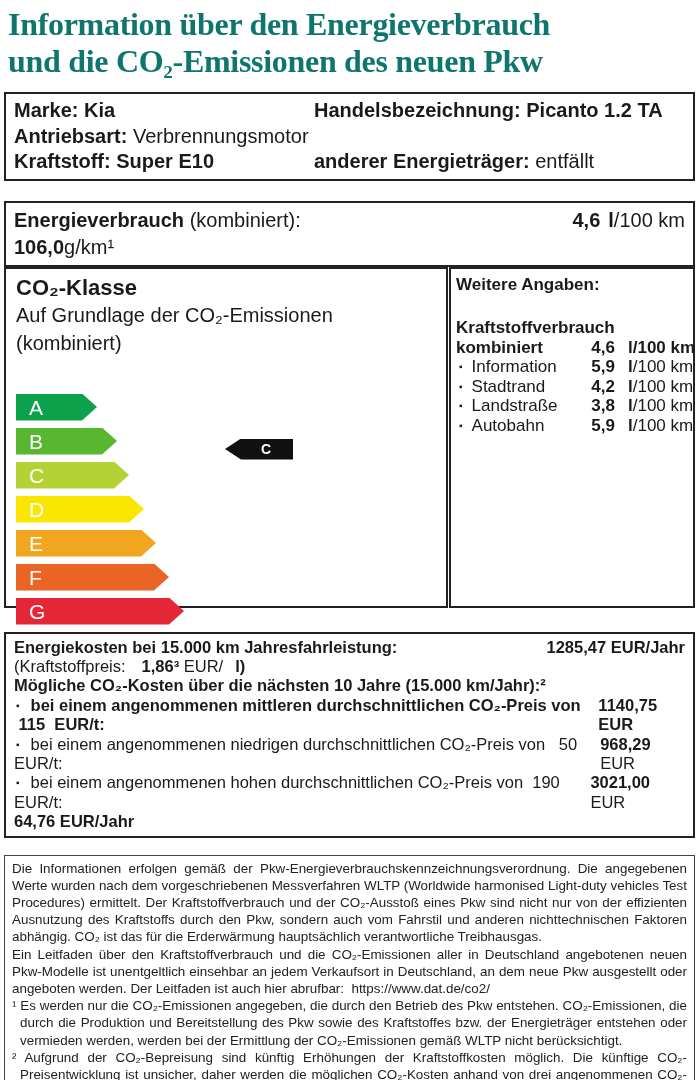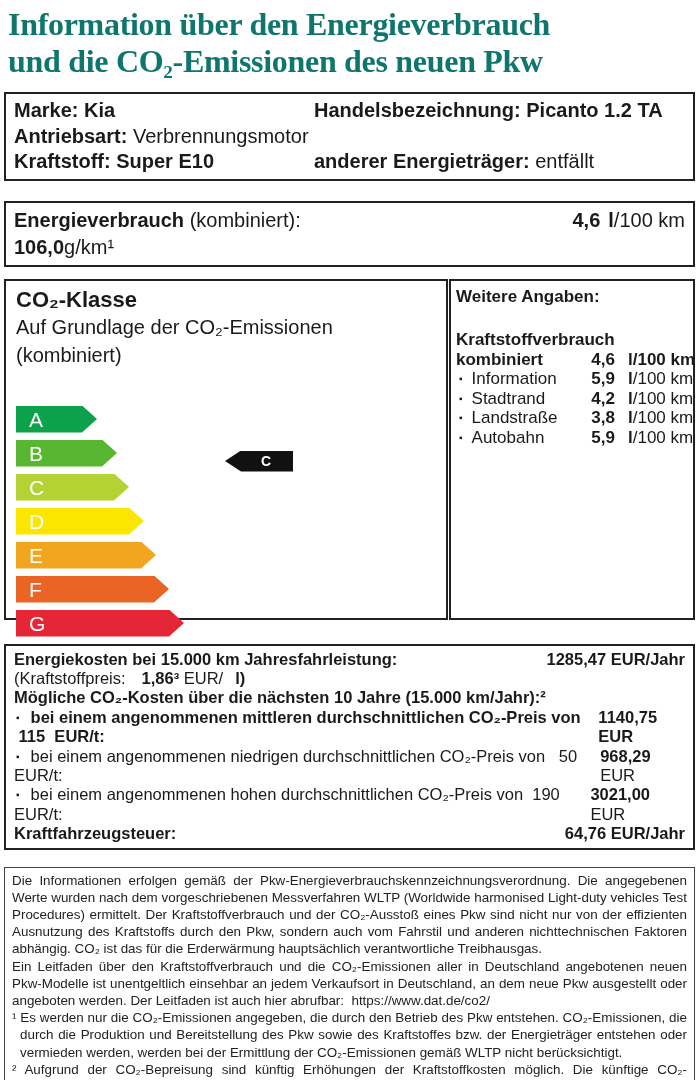--- a/index.html
+++ b/index.html
@@ -18,21 +18,21 @@
   .box{border:2px solid #222;box-sizing:border-box;}
   
   .vehicle-box{margin-top:12px;padding:4px 8px;font-size:20px;line-height:25.5px;}
   .veh-grid{display:grid;grid-template-columns:300px 1fr;}
   .veh-full{grid-column:1 / span 2;}
   
   .cons-box{margin-top:20px;padding:4px 8px;font-size:20px;line-height:27px;}
   .flexrow{display:flex;justify-content:space-between;align-items:baseline;}
   .u-gap{margin-left:8px;}
   
-  .co2-wrap{display:flex;margin-top:12px;gap:1px;align-items:stretch;height:341px;}
+  .co2-wrap{display:flex;gap:1px;align-items:stretch;height:341px;}
   .co2-left{position:relative;width:444px;padding:6px 10px;box-sizing:border-box;}
   .co2-right{flex:1;padding:6px 4px 6px 5px;box-sizing:border-box;font-size:17px;line-height:19.5px;}
   .co2-heading{font-size:22px;line-height:26px;font-weight:700;}
   .co2-sub{font-size:20px;line-height:28px;}
   .scale{margin-top:37px;}
   .arrow{
     height:27px;margin-bottom:7px;color:#fff;font-size:21px;line-height:27px;
     padding-left:13px;box-sizing:border-box;
     clip-path:polygon(0 0, calc(100% - 15px) 0, 100% 50%, calc(100% - 15px) 100%, 0 100%);
   }
@@ -172,21 +172,20 @@
     </div>
     <div class="flexrow">
       <span><span class="c-bullet">▪</span><span>bei einem angenommenen niedrigen durchschnittlichen CO₂-Preis von &nbsp;&nbsp;50&nbsp; EUR/t:</span></span>
       <span><span class="b">968,29</span><span> EUR</span></span>
     </div>
     <div class="flexrow">
       <span><span class="c-bullet">▪</span><span>bei einem angenommenen hohen durchschnittlichen CO₂-Preis von &nbsp;190&nbsp; EUR/t:</span></span>
       <span><span class="b">3021,00</span><span> EUR</span></span>
     </div>
     <div class="flexrow">
-      <span class="b">Kraftfahrzeugsteuer:</span>
       <span class="b">64,76 EUR/Jahr</span>
     </div>
   </div>
 
   <div class="fine-box">
     <p>Die Informationen erfolgen gemäß der Pkw-Energieverbrauchskennzeichnungsverordnung. Die angegebenen Werte wurden nach dem vorgeschriebenen Messverfahren WLTP (Worldwide harmonised Light-duty vehicles Test Procedures) ermittelt. Der Kraftstoffverbrauch und der CO₂-Ausstoß eines Pkw sind nicht nur von der effizienten Ausnutzung des Kraftstoffs durch den Pkw, sondern auch vom Fahrstil und anderen nichttechnischen Faktoren abhängig. CO₂ ist das für die Erderwärmung hauptsächlich verantwortliche Treibhausgas.</p>
     <p><span>Ein Leitfaden über den Kraftstoffverbrauch und die CO₂-Emissionen aller in Deutschland angebotenen neuen Pkw-Modelle ist unentgeltlich einsehbar an jedem Verkaufsort in Deutschland, an dem neue Pkw ausgestellt oder angeboten werden. Der Leitfaden ist auch hier abrufbar:&nbsp; </span><span>https://www.dat.de/co2/</span></p>
     <p class="hang">¹ Es werden nur die CO₂-Emissionen angegeben, die durch den Betrieb des Pkw entstehen. CO₂-Emissionen, die durch die Produktion und Bereitstellung des Pkw sowie des Kraftstoffes bzw. der Energieträger entstehen oder vermieden werden, werden bei der Ermittlung der CO₂-Emissionen gemäß WLTP nicht berücksichtigt.</p>
     <p class="hang"><span>² Aufgrund der CO₂-Bepreisung sind künftig Erhöhungen der Kraftstoffkosten möglich. Die künftige CO₂-Preisentwicklung ist unsicher, daher werden die möglichen CO₂-Kosten anhand von drei angenommenen CO₂-Preisen für den Zeitraum &nbsp;2025 bis &nbsp;2034&nbsp; berechnet. Die tatsächlichen CO₂-Preise können sowohl höher als auch niedriger als in den hier zugrundeliegenden Modellrechnungen ausfallen. Die CO₂-Kosten sind beim Tanken mit den Kraftstoffkosten zu bezahlen. Weitere Informationen unter </span></p>
   </div>

